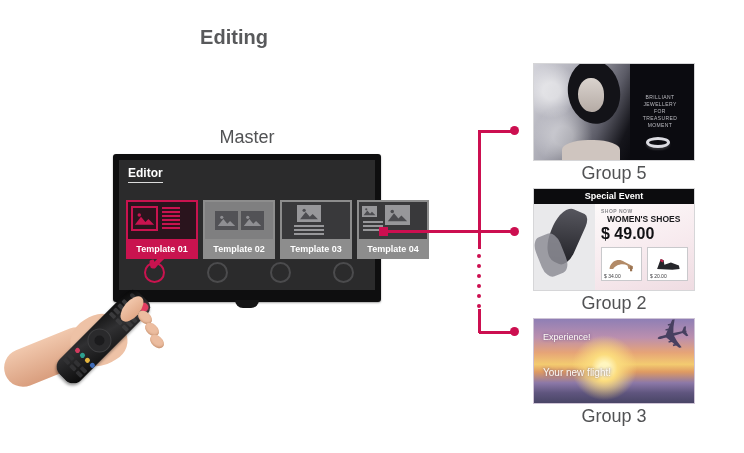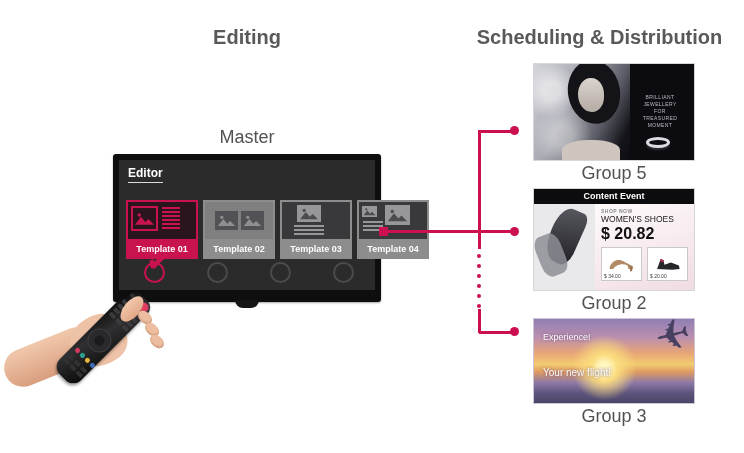--- a/index.html
+++ b/index.html
@@ -62,21 +62,21 @@
   .g1-ring { position:absolute; right:24px; bottom:12px; width:24px; height:11px; border:3px solid #dcdce2; border-radius:50%; box-shadow:0 2px 2px rgba(255,255,255,.15); }
 
   .g2 { top:188px; height:103px; }
   .g2-banner { height:15px; background:#0c0c0e; color:#fff; font-size:9px; font-weight:700; line-height:15px; text-align:center; }
   .g2-body { position:absolute; left:0; top:15px; right:0; bottom:0; display:flex; }
   .g2-art { width:62px; position:relative; background:#e9e9eb; overflow:hidden; }
   .g2-s1 { position:absolute; left:16px; top:4px; width:30px; height:56px; background:linear-gradient(160deg,#5a5a62,#1e1e23); border-radius:42% 20% 30% 52%; transform:rotate(24deg); }
   .g2-s2 { position:absolute; left:4px; top:30px; width:26px; height:42px; background:#8e8e96; border-radius:32%; transform:rotate(-22deg); opacity:.85; }
   .g2-right { flex:1; position:relative; padding:4px 6px 0 6px; background:linear-gradient(160deg,#fdfafa,#f7eaee 55%,#efdce2); }
   .g2-shop { font-size:5px; font-weight:700; letter-spacing:.5px; color:#8a8a8e; }
-  .g2-title { font-size:8.5px; font-weight:400; color:#19191c; }
+  .g2-title { font-size:8.5px; font-weight:700; color:#19191c;margin-left:6px; }
   .g2-price { font-size:16px; font-weight:700; color:#101013; margin-top:1px; }
   .g2-boxes { display:flex; gap:5px; margin-top:4px; }
   .g2-box { width:41px; height:34px; background:#fff; border:1px solid #c9c9cc; position:relative; display:flex; align-items:center; justify-content:center; }
   .g2-box .p { position:absolute; left:2px; bottom:1px; font-size:5px; color:#3a3a3e; }
 
   .g5 { top:318px; height:86px; border-color:#cfc4d6;
         background:
           radial-gradient(circle at 44% 58%, #fff6bf 0 5%, #fbdc7e 13%, rgba(251,220,126,0) 32%),
           linear-gradient(180deg,#8f7fb5 0%,#bb8fae 22%,#e6a477 40%,#f3cb70 54%,#df9a62 63%,#8c78a8 76%,#5f557e 88%,#494566 100%); }
   .g5-copy { position:absolute; left:9px; top:13px; color:#fdfaf3; text-shadow:0 0 3px rgba(95,75,135,.9); }
@@ -100,22 +100,21 @@
   .r-low { position:absolute; left:3px; top:92px; width:25px; display:flex; flex-wrap:wrap; gap:2px; }
   .r-low i { width:7px; height:4px; background:#313133; border-radius:1px; }
   .thumb-f { position:absolute; left:106px; top:8px; width:16px; height:30px; border-radius:50%; transform:rotate(40deg); background:linear-gradient(100deg,#f4cbb0,#dfa482); }
   .ftip { position:absolute; width:16px; height:11px; border-radius:50%; background:#ecbda0; box-shadow:inset -1px -1px 2px rgba(160,100,60,.45); transform:rotate(42deg); }
 </style>
 </head>
 <body>
 
 <div id="canvas">
 
-  <div class="hdr" style="left:147px;width:200px;">Editing</div>
-  <div class="hdr" style="left:455px;width:289px;">Scheduling &amp; Distribution</div>
+  <div class="hdr" style="left:134px;width:200px;">Editing</div>
 
   <div class="sublabel" style="left:147px;top:127px;width:200px;">Master</div>
 
   <div class="tv">
     <div class="tv-screen">
       <div class="editor-title">Editor</div>
 
       <div class="cards">
         <div class="card sel">
           <div class="thumb">
@@ -235,30 +234,30 @@
     <div class="g1-copy">
       <div>Brilliant Jewellery</div>
       <div>for</div>
       <div>Treasured Moment</div>
     </div>
     <div class="g1-ring"></div>
   </div>
   <div class="sublabel" style="left:533px;top:163px;width:162px;">Group 5</div>
 
   <div class="ad g2">
-    <div class="g2-banner">Content Event</div>
+    <div class="g2-banner">Special Event</div>
     <div class="g2-body">
       <div class="g2-art">
         <div class="g2-s1"></div>
         <div class="g2-s2"></div>
       </div>
       <div class="g2-right">
         <div class="g2-shop">SHOP NOW</div>
         <div class="g2-title">WOMEN'S SHOES</div>
-        <div class="g2-price">$ 20.82</div>
+        <div class="g2-price">$ 49.00</div>
         <div class="g2-boxes">
           <div class="g2-box">
             <svg width="30" height="16" viewBox="0 0 40 22">
               <path d="M3 16 C6 5 17 3 23 8 L35 14 L35 18 L29 18 L27.5 13 C20 9 10 13 8 18 L3 18 Z" fill="#b28a67"></path>
               <rect x="31" y="14" width="3" height="7" fill="#9a7453"></rect>
             </svg>
             <span class="p">$ 34.00</span>
           </div>
           <div class="g2-box">
             <svg width="30" height="16" viewBox="0 0 40 22">

